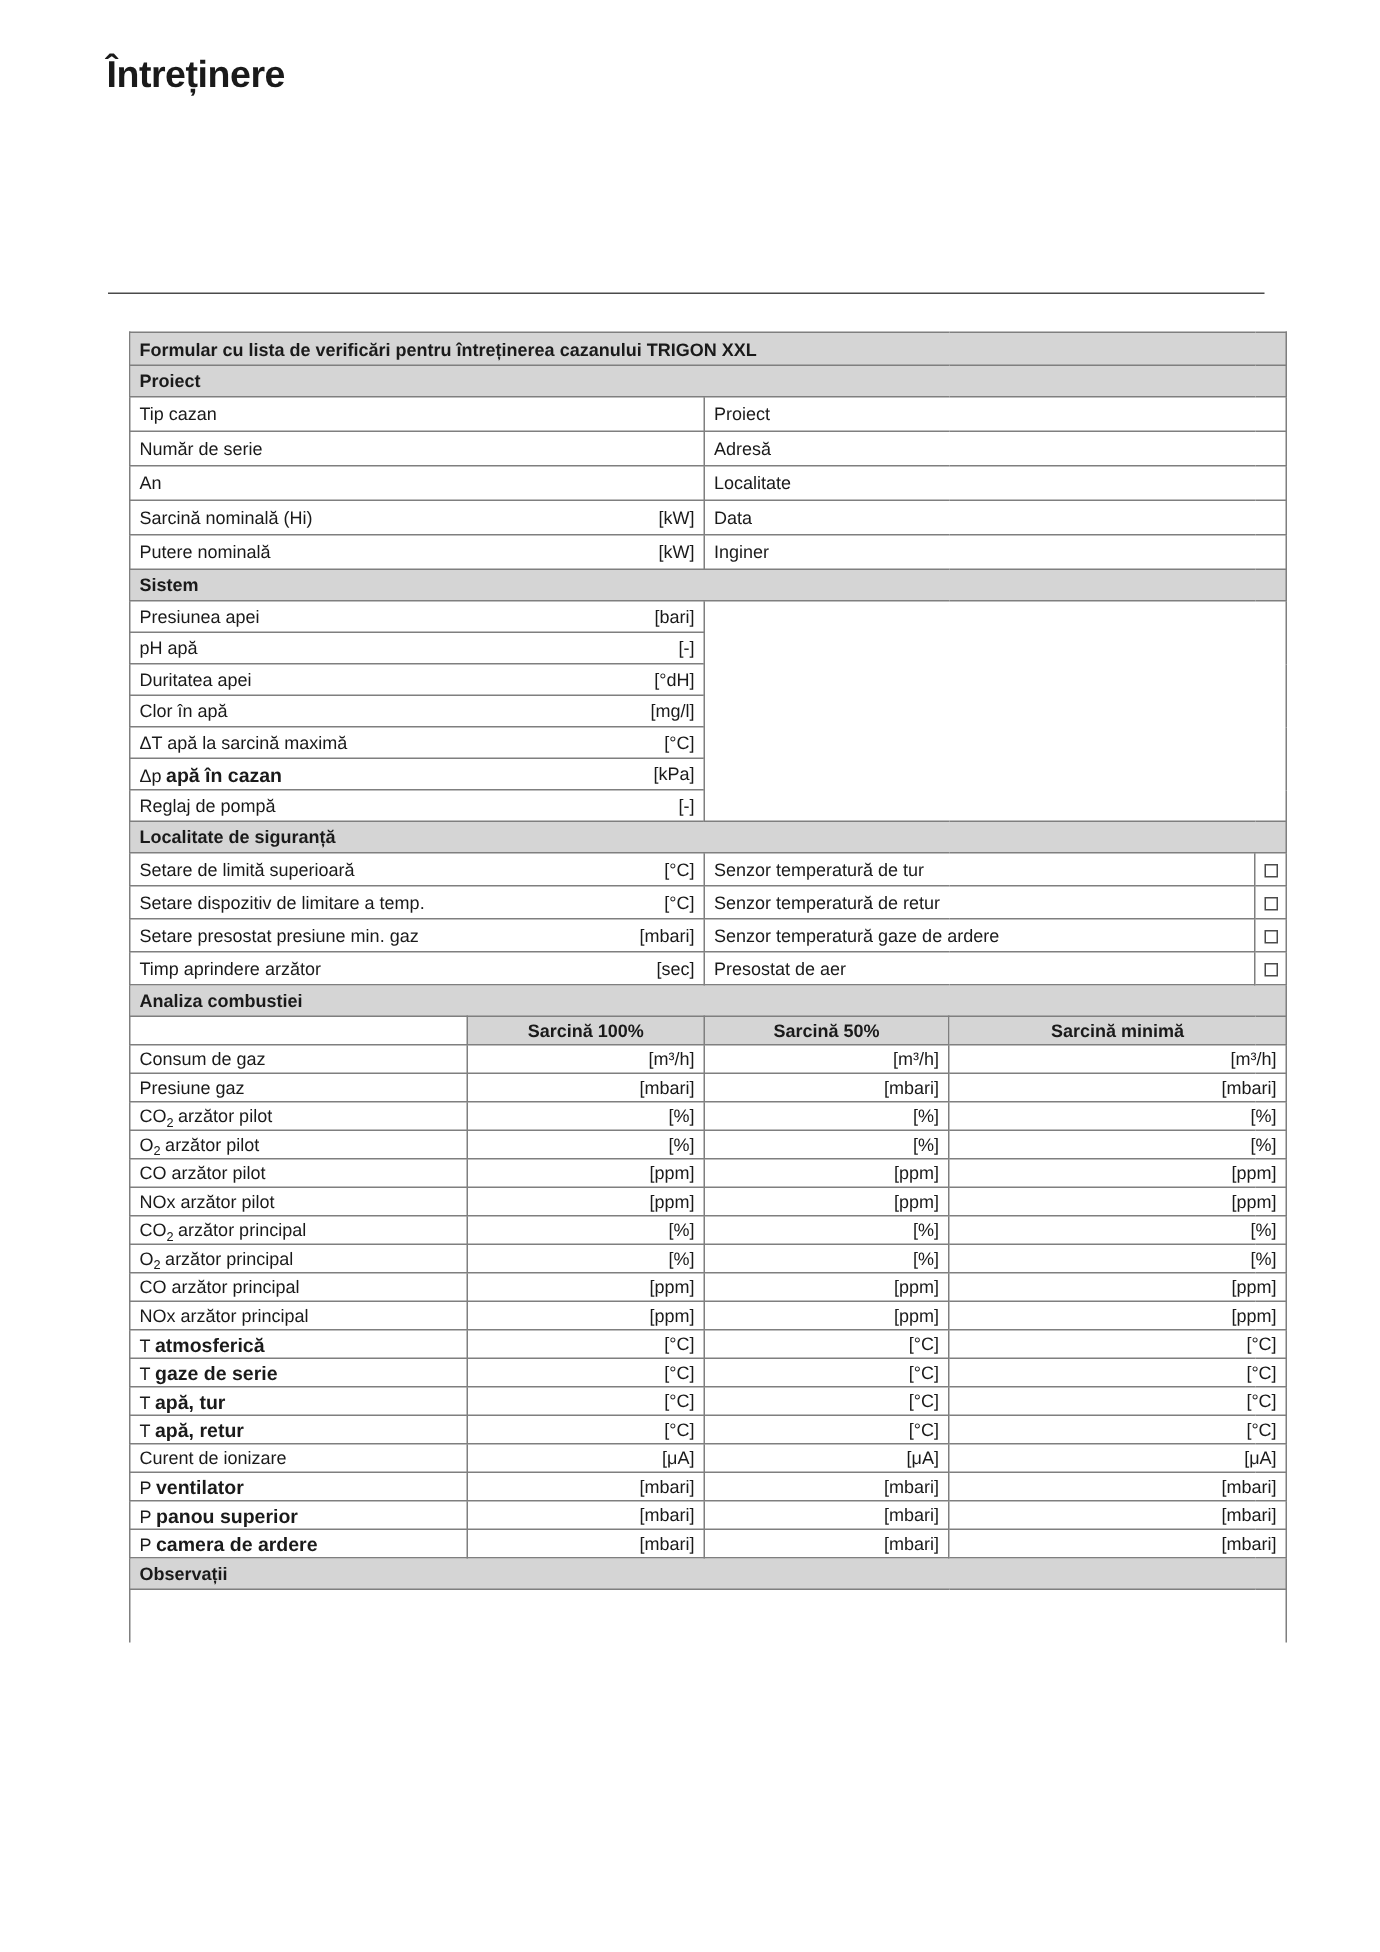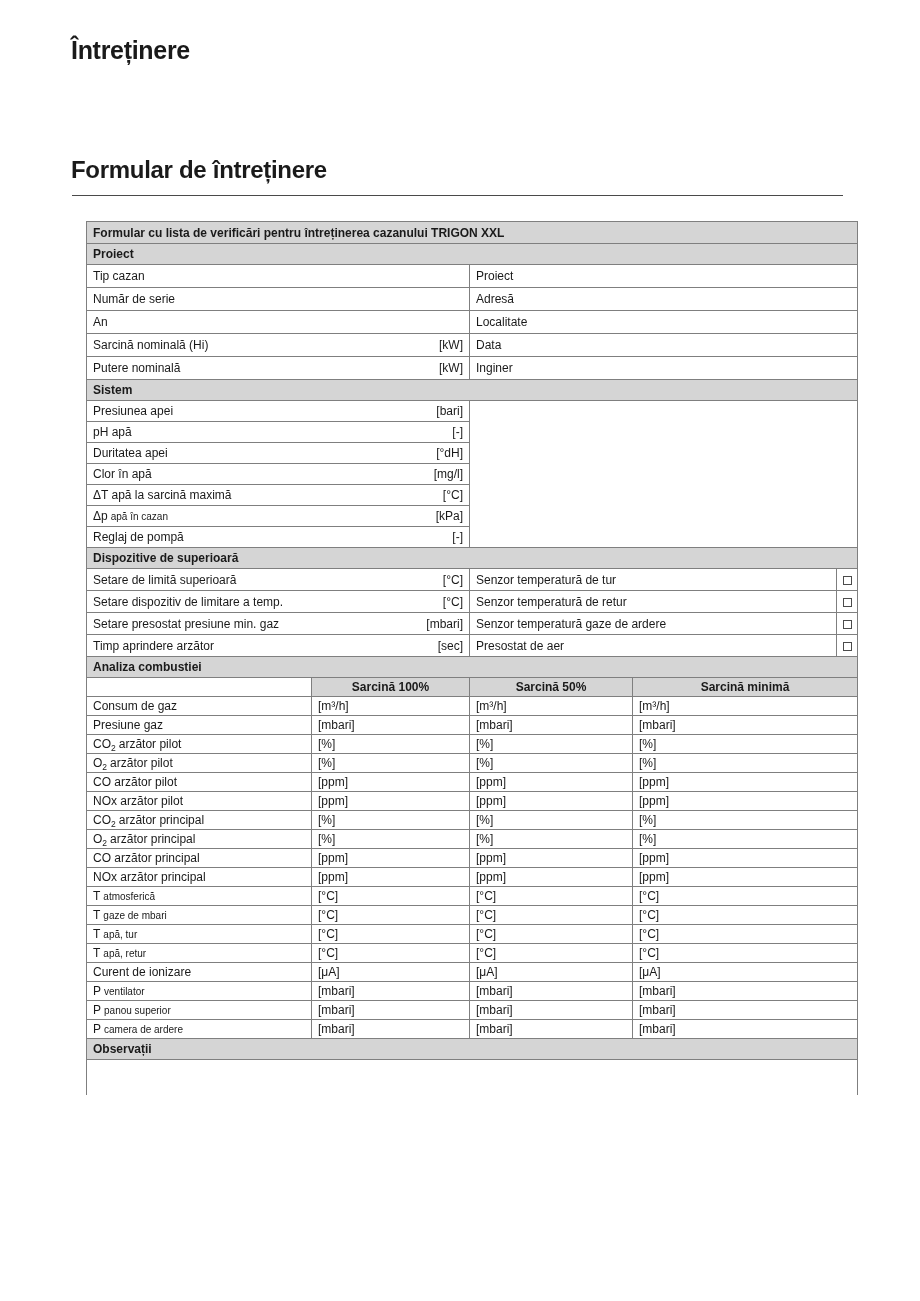--- a/index.html
+++ b/index.html
@@ -15,42 +15,41 @@
   table.form td { border:1px solid #7f7f7f; font-size:12px; padding:0 6px; vertical-align:middle; overflow:hidden; white-space:nowrap; }
 
   tr.hdr td { background:#d5d5d5; font-weight:bold; height:21px; }
   tr.titlerow td { background:#d5d5d5; font-weight:bold; height:22px; }
   tr.r23 td { height:23px; }
   tr.r22 td { height:22px; }
   tr.r21 td { height:21px; }
   tr.r19 td { height:19px; }
 
   .lu { display:flex; justify-content:space-between; align-items:center; width:100%; }
-  td.u { text-align:left; }
+  td.u { text-align:right; }
   td.white { background:#ffffff; }
   tr.colhdr td { background:#d5d5d5; font-weight:bold; text-align:center; height:19px;margin-left:24px; }
   tr.colhdr td.white { background:#ffffff; }
 
-  .sm { font-size:10px; margin-left:3px; }
+  .sm { font-size:13px; margin-left:3px;font-weight:bold; }
   .sub { font-size:8.5px; position:relative; top:2.5px; }
   .rest { margin-left:3px; }
 
   td.ckcell { padding:0; text-align:center; }
   .ck { display:inline-block; width:9px; height:9px; border:1.5px solid #4b4b4b; background:#fff; vertical-align:middle; }
 
   td.obsbox { height:176px; background:#fff; }
   .page-number { position:absolute; left:72px; top:1259px; font-size:13px; color:#ec4899; }
 </style>
 </head>
 <body>
 
 <div class="page">
 
   <div class="chapter-title">Întreținere</div>
-  <div class="section-title">Formular de întreținere</div>
   <div class="title-rule"></div>
 
   <table class="form">
     <colgroup>
         <col style="width:225px">
         <col style="width:158px">
         <col style="width:163px">
         <col style="width:204px">
         <col style="width:21px">
       </colgroup>
@@ -164,21 +163,21 @@
     <tr class="r21">
           <td colspan="2">
             <div class="lu">
               <span>Reglaj de pompă</span>
               <span>[-]</span>
             </div>
           </td>
         </tr>
 
     <tr class="hdr">
-          <td colspan="5">Dispozitive de superioară</td>
+          <td colspan="5">Localitate de siguranță</td>
         </tr>
     <tr class="r22">
           <td colspan="2">
             <div class="lu">
               <span>Setare de limită superioară</span>
               <span>[°C]</span>
             </div>
           </td>
           <td colspan="2">Senzor temperatură de tur</td>
           <td class="ckcell"><span class="ck"></span></td>
@@ -284,21 +283,21 @@
           <td class="u">[ppm]</td>
           <td class="u" colspan="2">[ppm]</td>
         </tr>
     <tr class="r19">
           <td><span>T</span><span class="sm">atmosferică</span></td>
           <td class="u">[°C]</td>
           <td class="u">[°C]</td>
           <td class="u" colspan="2">[°C]</td>
         </tr>
     <tr class="r19">
-          <td><span>T</span><span class="sm">gaze de mbari</span></td>
+          <td><span>T</span><span class="sm">gaze de serie</span></td>
           <td class="u">[°C]</td>
           <td class="u">[°C]</td>
           <td class="u" colspan="2">[°C]</td>
         </tr>
     <tr class="r19">
           <td><span>T</span><span class="sm">apă, tur</span></td>
           <td class="u">[°C]</td>
           <td class="u">[°C]</td>
           <td class="u" colspan="2">[°C]</td>
         </tr>

